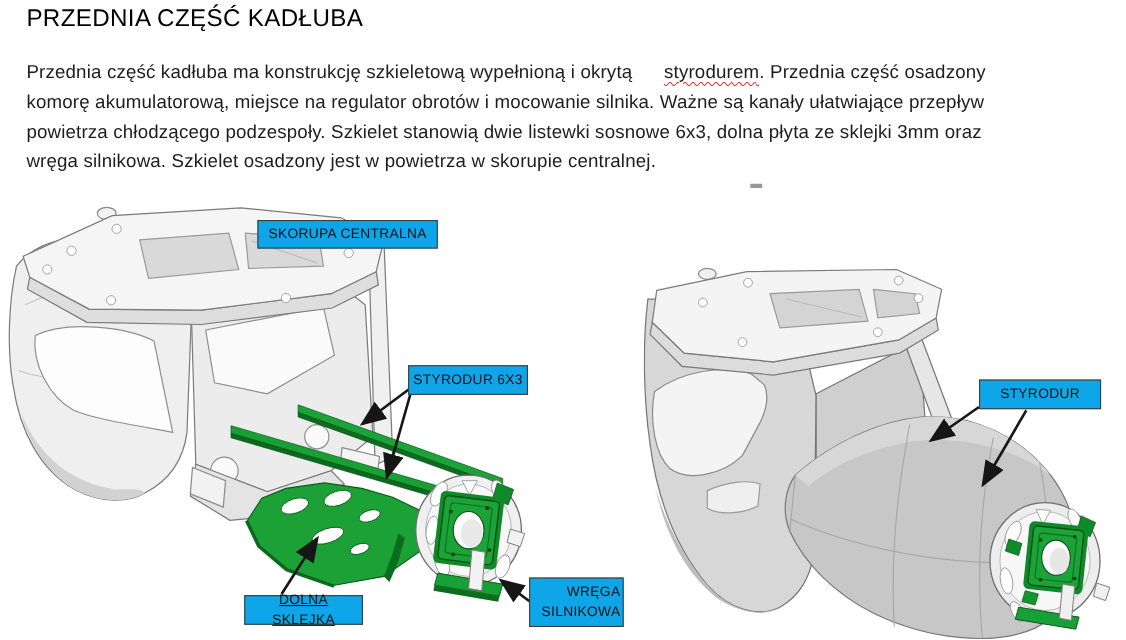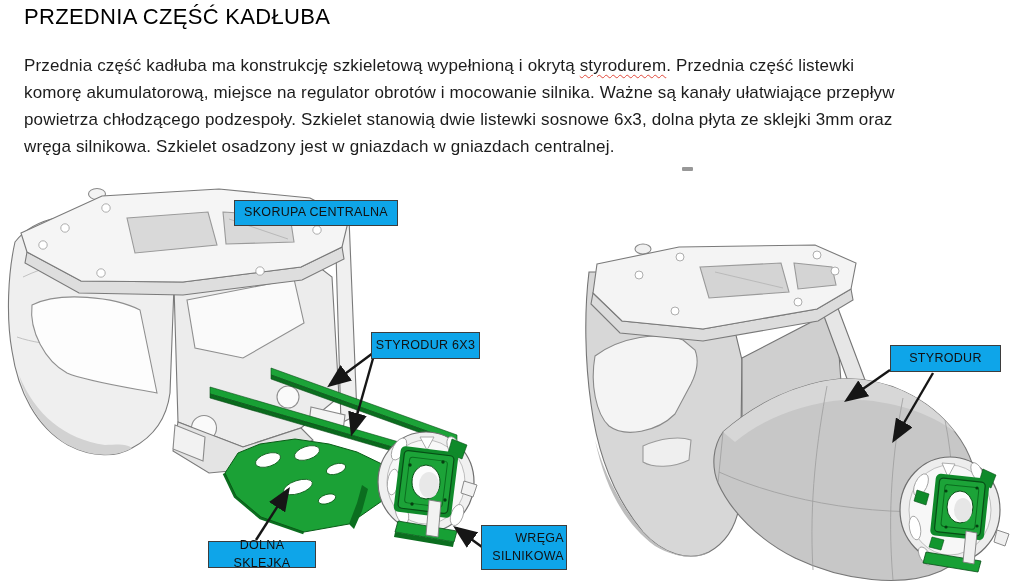--- a/index.html
+++ b/index.html
@@ -13,50 +13,51 @@
     white-space:nowrap;
   }
   .para{
     position:absolute;left:24px;top:52px;
     font-size:17px;line-height:27px;color:#1c1c1c;letter-spacing:.15px;
   }
   .para .pline{white-space:nowrap;}
   .misspell{
     text-decoration:underline wavy #e0483a 1px;
     text-underline-offset:3px;
+    margin-left:24px;
   }
   .stray-dash{
     position:absolute;left:682px;top:167px;width:11px;height:4px;
     background:#989898;border-radius:1px;
   }
   .fig{position:absolute;}
   #fig-left{left:5px;top:185px;width:572px;height:397px;}
   #fig-right{left:585px;top:240px;width:439px;height:342px;}
   .callout{
     position:absolute;background:#0ea5e9;border:1.5px solid #3d3d3d;
     color:#111;font-size:12.5px;letter-spacing:.3px;line-height:1.4;
     display:flex;align-items:center;justify-content:center;text-align:center;
     z-index:5;box-sizing:border-box;padding:0 2px;
   }
   #co-skorupa {left:234px;top:200px;width:164px;height:26px;}
   #co-listewka{left:371px;top:332px;width:109px;height:27px;}
-  #co-sklejka {left:208px;top:541px;width:108px;height:27px;}
+  #co-sklejka {left:222px;top:541px;width:108px;height:27px;text-decoration:underline;}
   #co-wrega   {left:481px;top:525px;width:86px; height:45px;text-align:right;}
   #co-styrodur{left:890px;top:345px;width:111px;height:27px;}
 </style>
 </head>
 <body>
 
 <h1 class="title">PRZEDNIA CZĘŚĆ KADŁUBA</h1>
 
 <div class="para">
-  <div class="pline"><span>Przednia część kadłuba ma konstrukcję szkieletową wypełnioną i okrytą </span><span class="misspell">styrodurem</span><span>. Przednia część listewki</span></div>
+  <div class="pline"><span>Przednia część kadłuba ma konstrukcję szkieletową wypełnioną i okrytą </span><span class="misspell">styrodurem</span><span>. Przednia część osadzony</span></div>
   <div class="pline">komorę akumulatorową, miejsce na regulator obrotów i mocowanie silnika. Ważne są kanały ułatwiające przepływ</div>
   <div class="pline">powietrza chłodzącego podzespoły. Szkielet stanowią dwie listewki sosnowe 6x3, dolna płyta ze sklejki 3mm oraz</div>
-  <div class="pline">wręga silnikowa. Szkielet osadzony jest w gniazdach w gniazdach centralnej.</div>
+  <div class="pline">wręga silnikowa. Szkielet osadzony jest w powietrza w skorupie centralnej.</div>
 </div>
 
 <div class="stray-dash"></div>
 
 <svg id="fig-left" class="fig" viewBox="0 0 572 397">
   <defs>
     <marker id="ahL" markerWidth="10" markerHeight="8" refX="8.5" refY="4" orient="auto">
       <path d="M0,0 L10,4 L0,8 Z" fill="#161616"></path>
     </marker>
   </defs>

